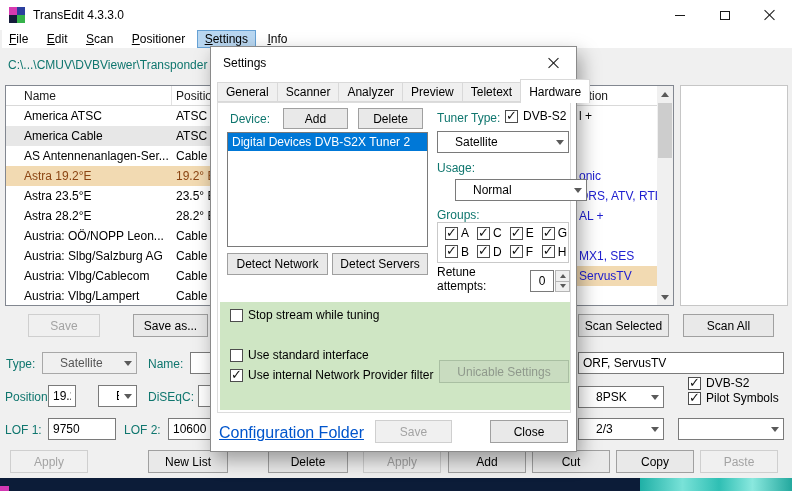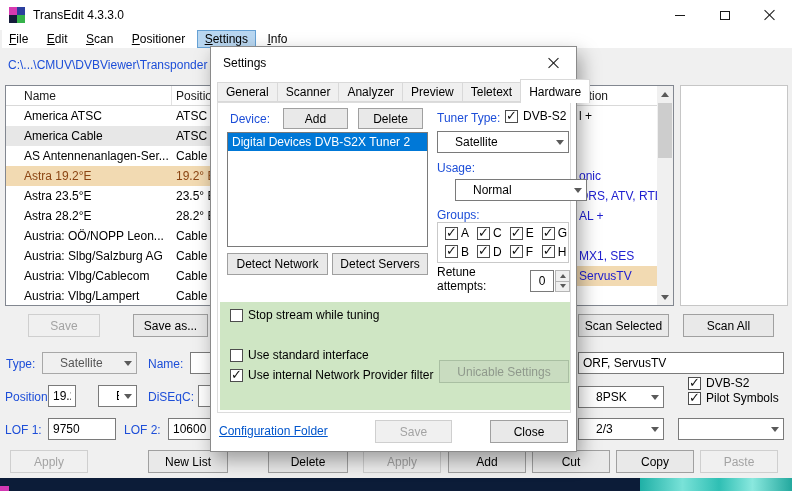--- a/index.html
+++ b/index.html
@@ -22,21 +22,21 @@
   .ic-close{position:relative;width:12px;height:12px;}
   .ic-close i{position:absolute;left:5px;top:-1px;width:1px;height:14px;background:#1a1a1a;display:block;}
   .ic-close i:first-child{transform:rotate(45deg);}
   .ic-close i:last-child{transform:rotate(-45deg);}
 
   .menubar{position:absolute;left:2px;top:30px;width:100%;height:18px;background:#fff;}
   .menu-item{display:inline-block;line-height:18px;padding:0 7px;font-size:12px;color:#000;vertical-align:top;}
   .menu-item::first-letter{text-decoration:underline;}
   .menu-item.highlighted{background:#b9d7f1;border:1px solid #66a1d4;line-height:16px;}
 
-  .label{position:absolute;font-size:12px;color:#1d4ed8;white-space:nowrap;text-align:right;}
+  .label{position:absolute;font-size:12px;color:#0f766e;white-space:nowrap;text-align:right;}
   .panel{position:absolute;background:#fff;border:1px solid #828790;}
   .list-header{position:absolute;left:0;top:0;width:100%;height:20px;background:#fff;border-bottom:1px solid #d9d9d9;}
   .hcell{position:absolute;top:0;height:100%;display:flex;align-items:center;font-size:12px;color:#1a1a1a;border-right:1px solid #e2e2e2;overflow:hidden;}
   .lrow{position:absolute;left:0;width:100%;height:20px;}
   .lrow .cell-name{position:absolute;left:18px;top:3px;width:150px;overflow:hidden;white-space:nowrap;font-size:12px;}
   .lrow .cell-pos{position:absolute;left:170px;top:3px;white-space:nowrap;font-size:12px;}
   .lrow.row-hot{background:#e7e7e7;}
   .lrow.row-sel{background:#f2dab2;}
   .lrow.row-sel .cell-name,.lrow.row-sel .cell-pos{color:#8b4513;}
 
@@ -84,21 +84,21 @@
   .device-item{height:18px;display:flex;align-items:center;padding-left:4px;font-size:12px;white-space:nowrap;overflow:hidden;}
   .device-item.selected{background:#0078d7;color:#fff;}
   .groups-box{position:absolute;border:1px solid #c9c9c9;display:grid;grid-template-rows:repeat(2,1fr);grid-auto-flow:column;padding:1px 0;}
   .wrap-label{position:absolute;font-size:12px;color:#000;line-height:14px;}
   .spinner{position:absolute;display:flex;}
   .spin-edit{width:24px;height:22px;border:1px solid #7a7a7a;font-family:inherit;font-size:12px;text-align:center;padding:0;outline:none;background:#fff;}
   .spin-btns{width:15px;height:22px;display:flex;flex-direction:column;margin-left:1px;}
   .spin-btn{flex:1;background:#f0f0f0;border:1px solid #b5b5b5;display:flex;align-items:center;justify-content:center;}
   .spin-btn + .spin-btn{margin-top:-1px;}
   .green-panel{position:absolute;background:#cfe6c4;}
-  .config-link{position:absolute;font-size:12px;color:#0055cc;text-decoration:underline;cursor:pointer;}
+  .config-link{position:absolute;font-size:16px;color:#0055cc;text-decoration:underline;cursor:pointer;}
 </style>
 </head>
 <body>
 
 <div id="desktop">
   <div class="strip-teal"></div>
   <div class="strip-magenta"></div>
 
   <div id="main-window">
 

